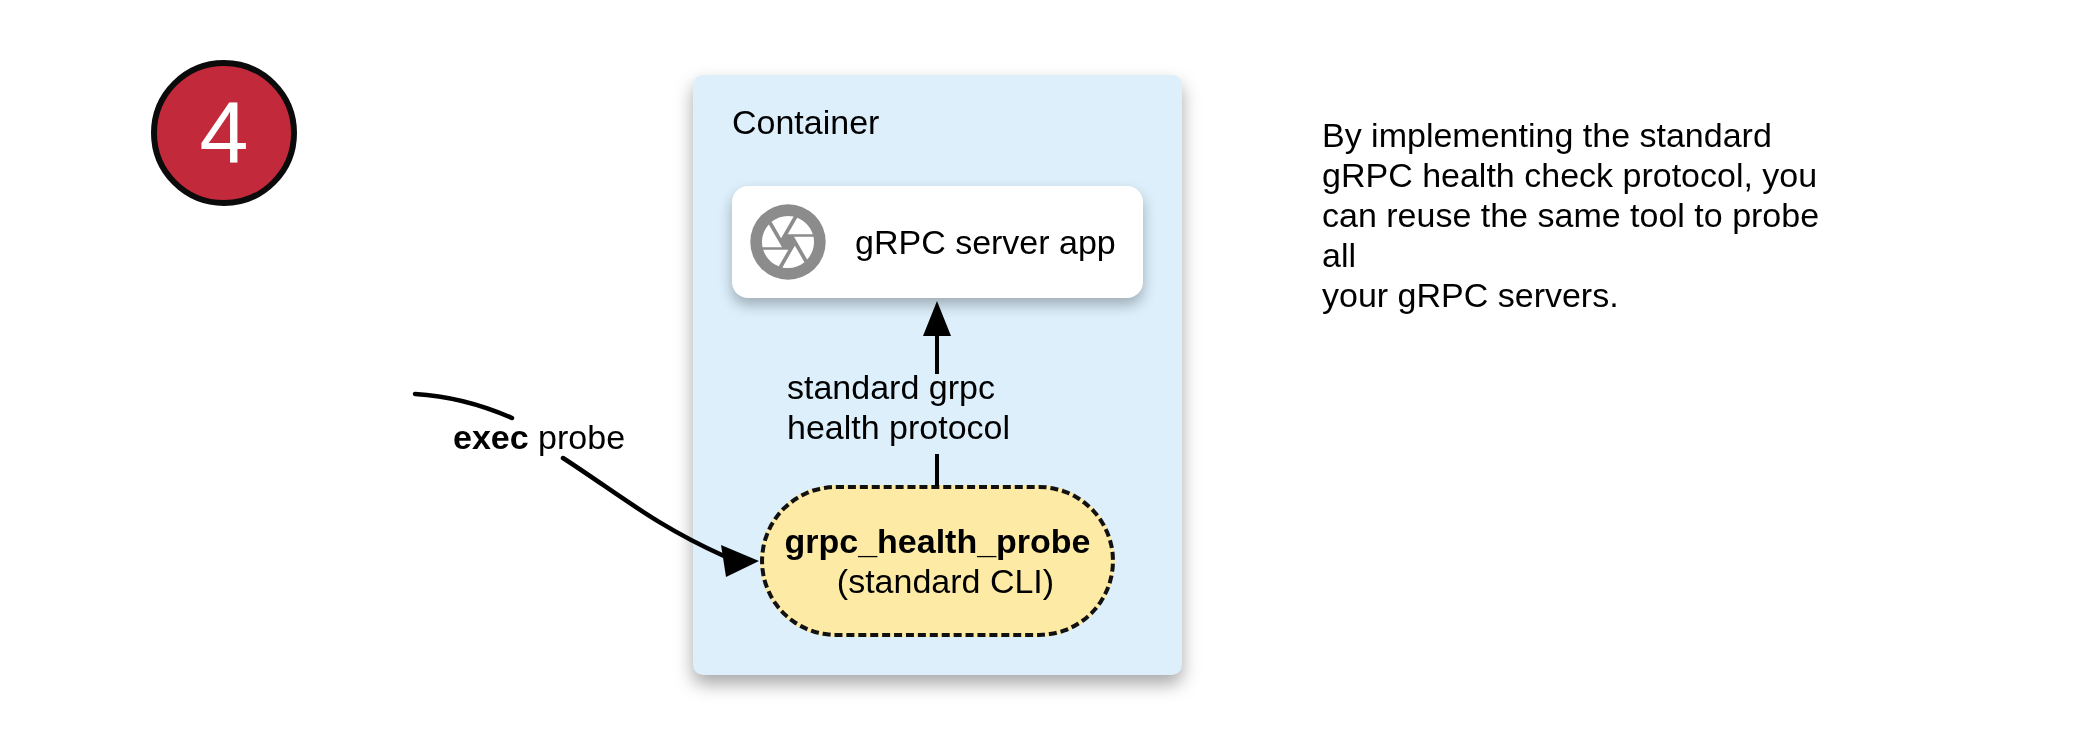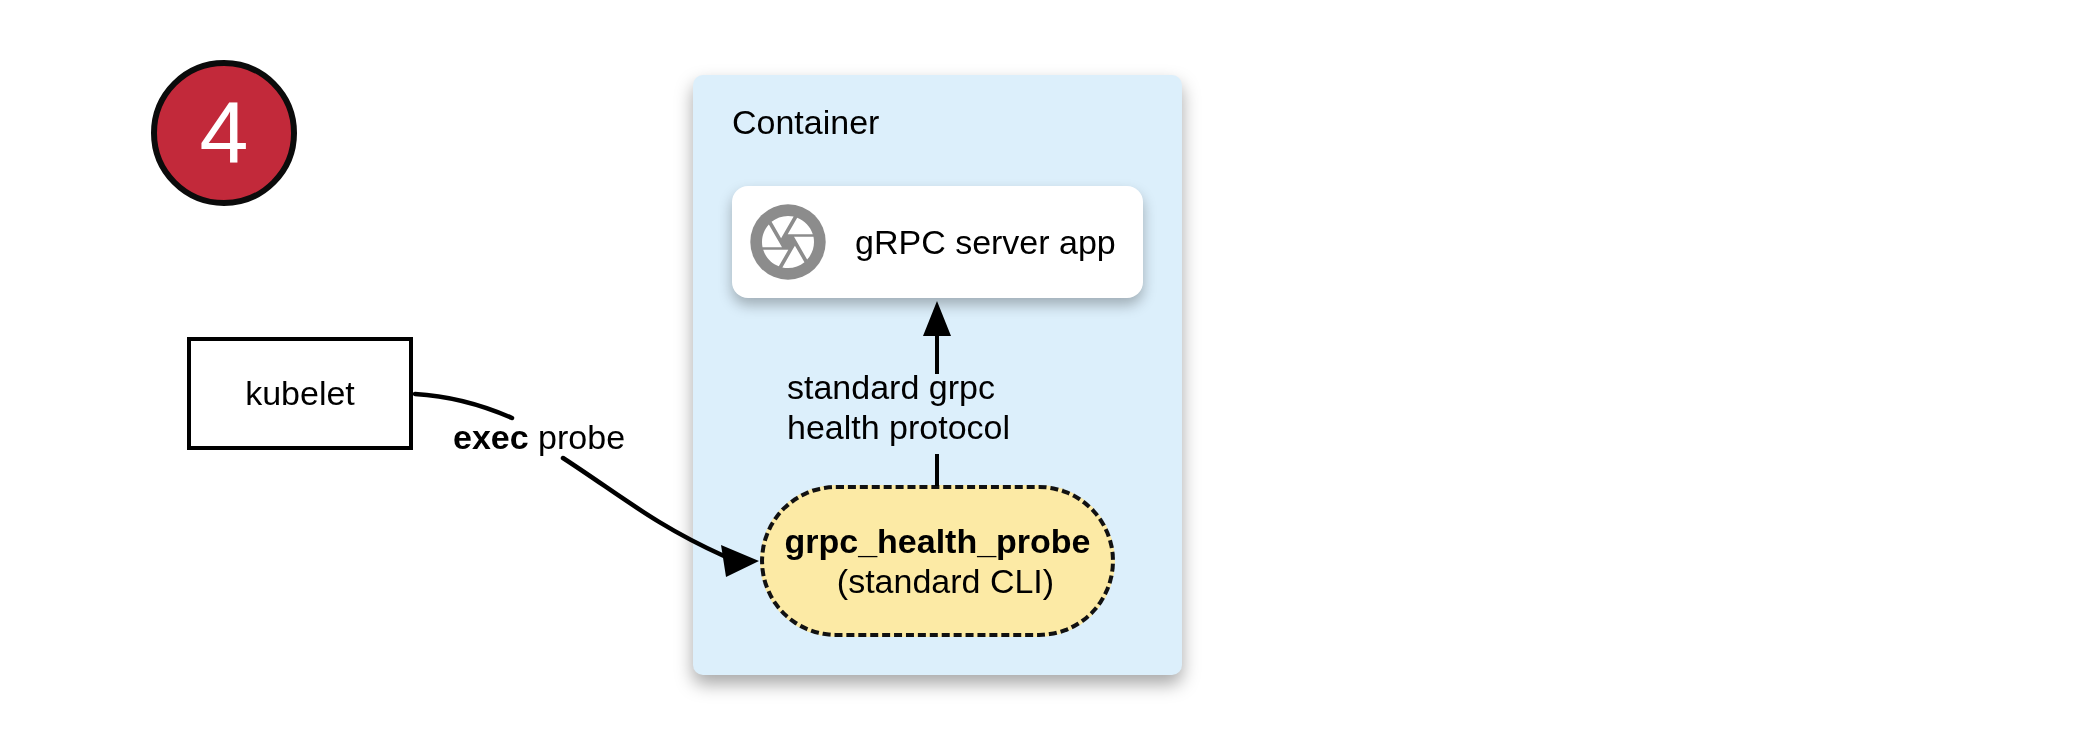--- a/index.html
+++ b/index.html
@@ -83,23 +83,20 @@
 </style>
 </head>
 <body>
 
 <div class="canvas">
 
   <div class="badge">
     <span class="badge-num">4</span>
   </div>
 
-  <div class="kubelet">
-    <span>kubelet</span>
-  </div>
 
   <div class="exec-label"><span class="kw">exec</span><span> probe</span></div>
 
   <div class="container-box">
     <div class="container-title">Container</div>
 
     <div class="server-box">
       <svg class="server-icon" viewBox="0 0 24 24" aria-hidden="true">
         <circle cx="12" cy="12" r="11.6" fill="#8C8C8C"></circle>
         <g transform="translate(12 12) scale(0.8) translate(-12 -12)">
@@ -111,20 +108,24 @@
 
     <div class="protocol-label">standard grpc
 health protocol</div>
 
     <div class="probe-pill">
       <div class="probe-title">grpc_health_probe</div>
       <div class="probe-sub">(standard CLI)</div>
     </div>
   </div>
 
+  <div class="caption">By implementing the standard
+gRPC health check protocol, you
+can reuse the same tool to probe all
+your gRPC servers.</div>
 
   <svg class="arrows" viewBox="0 0 2100 750">
 
     <g>
       <path d="M 415 394 C 450 396 480 404 512 418" fill="none" stroke="#000" stroke-width="4.5" stroke-linecap="round"></path>
       <path d="M 563 458 C 620 495 655 525 724 556" fill="none" stroke="#000" stroke-width="4.5" stroke-linecap="round"></path>
       <polygon points="759,561 721,545 726,577" fill="#000"></polygon>
     </g>
 
     <g>

